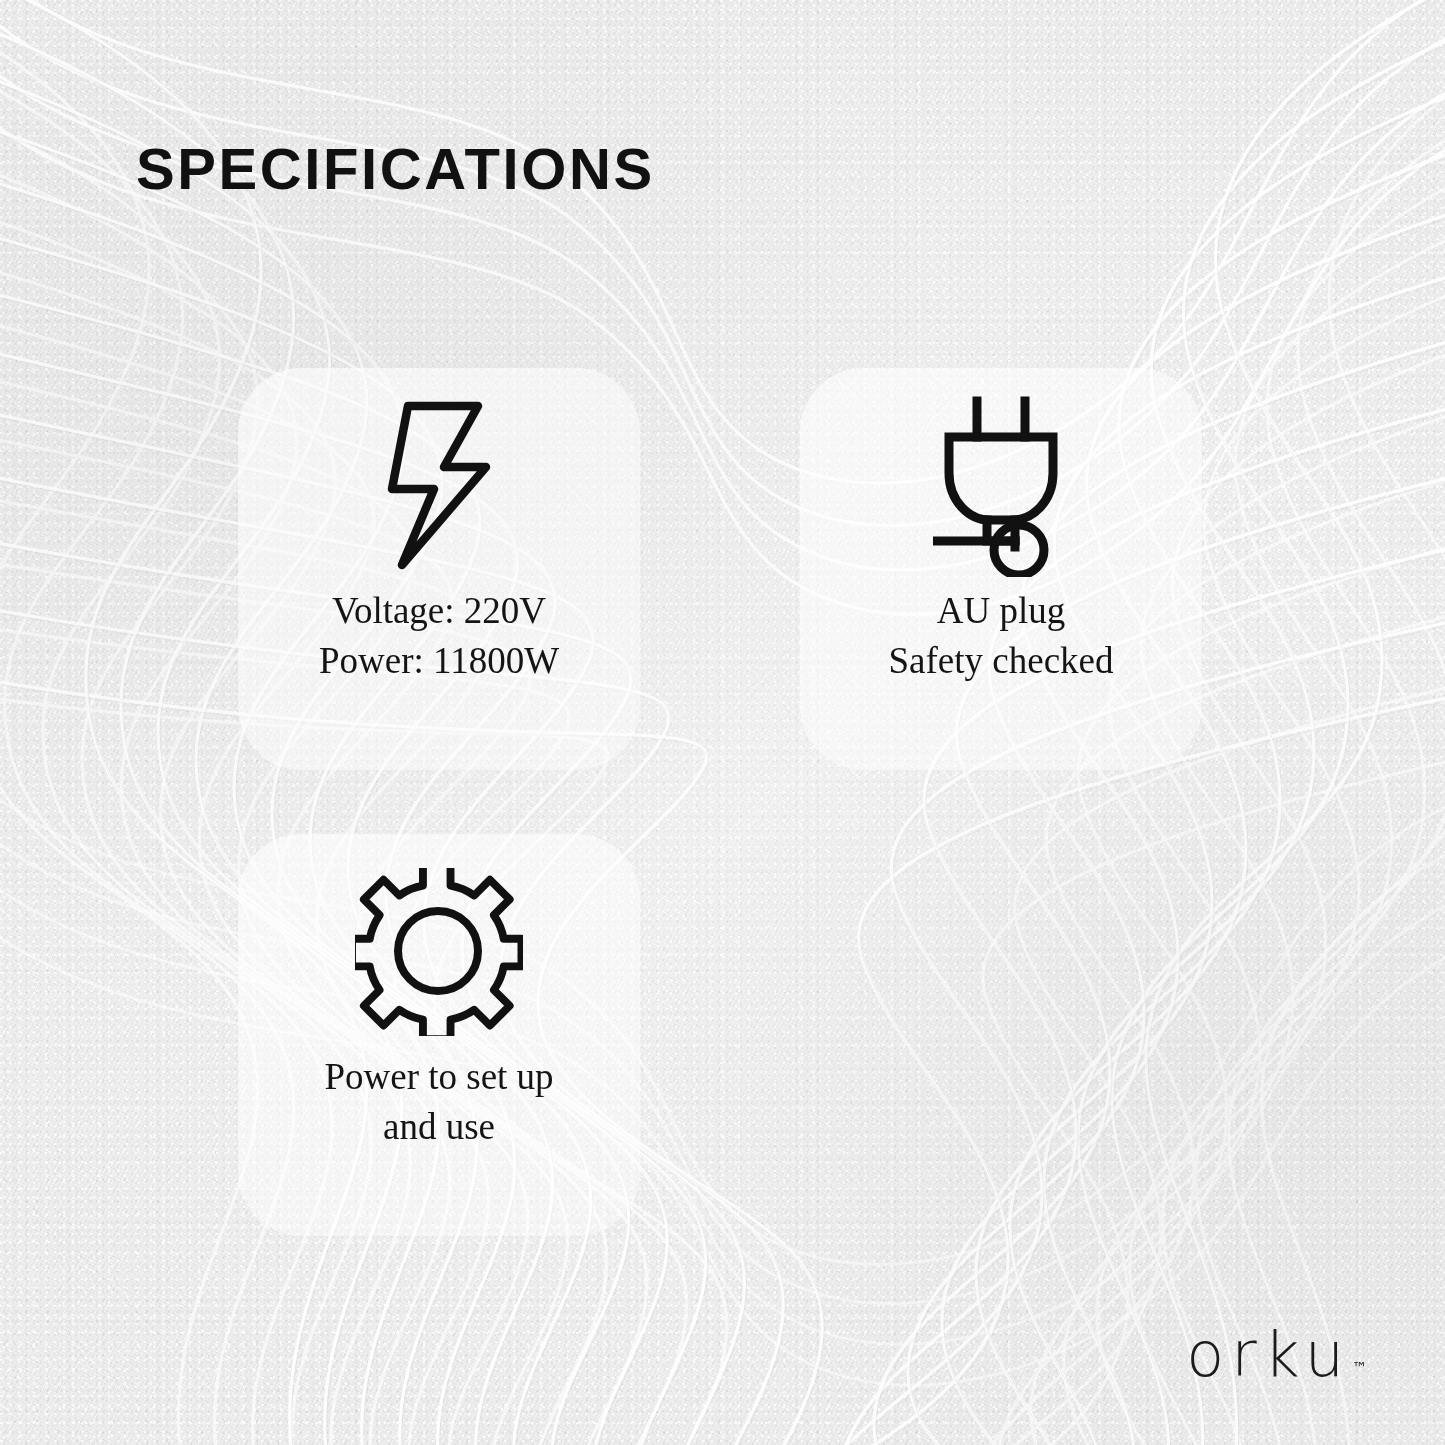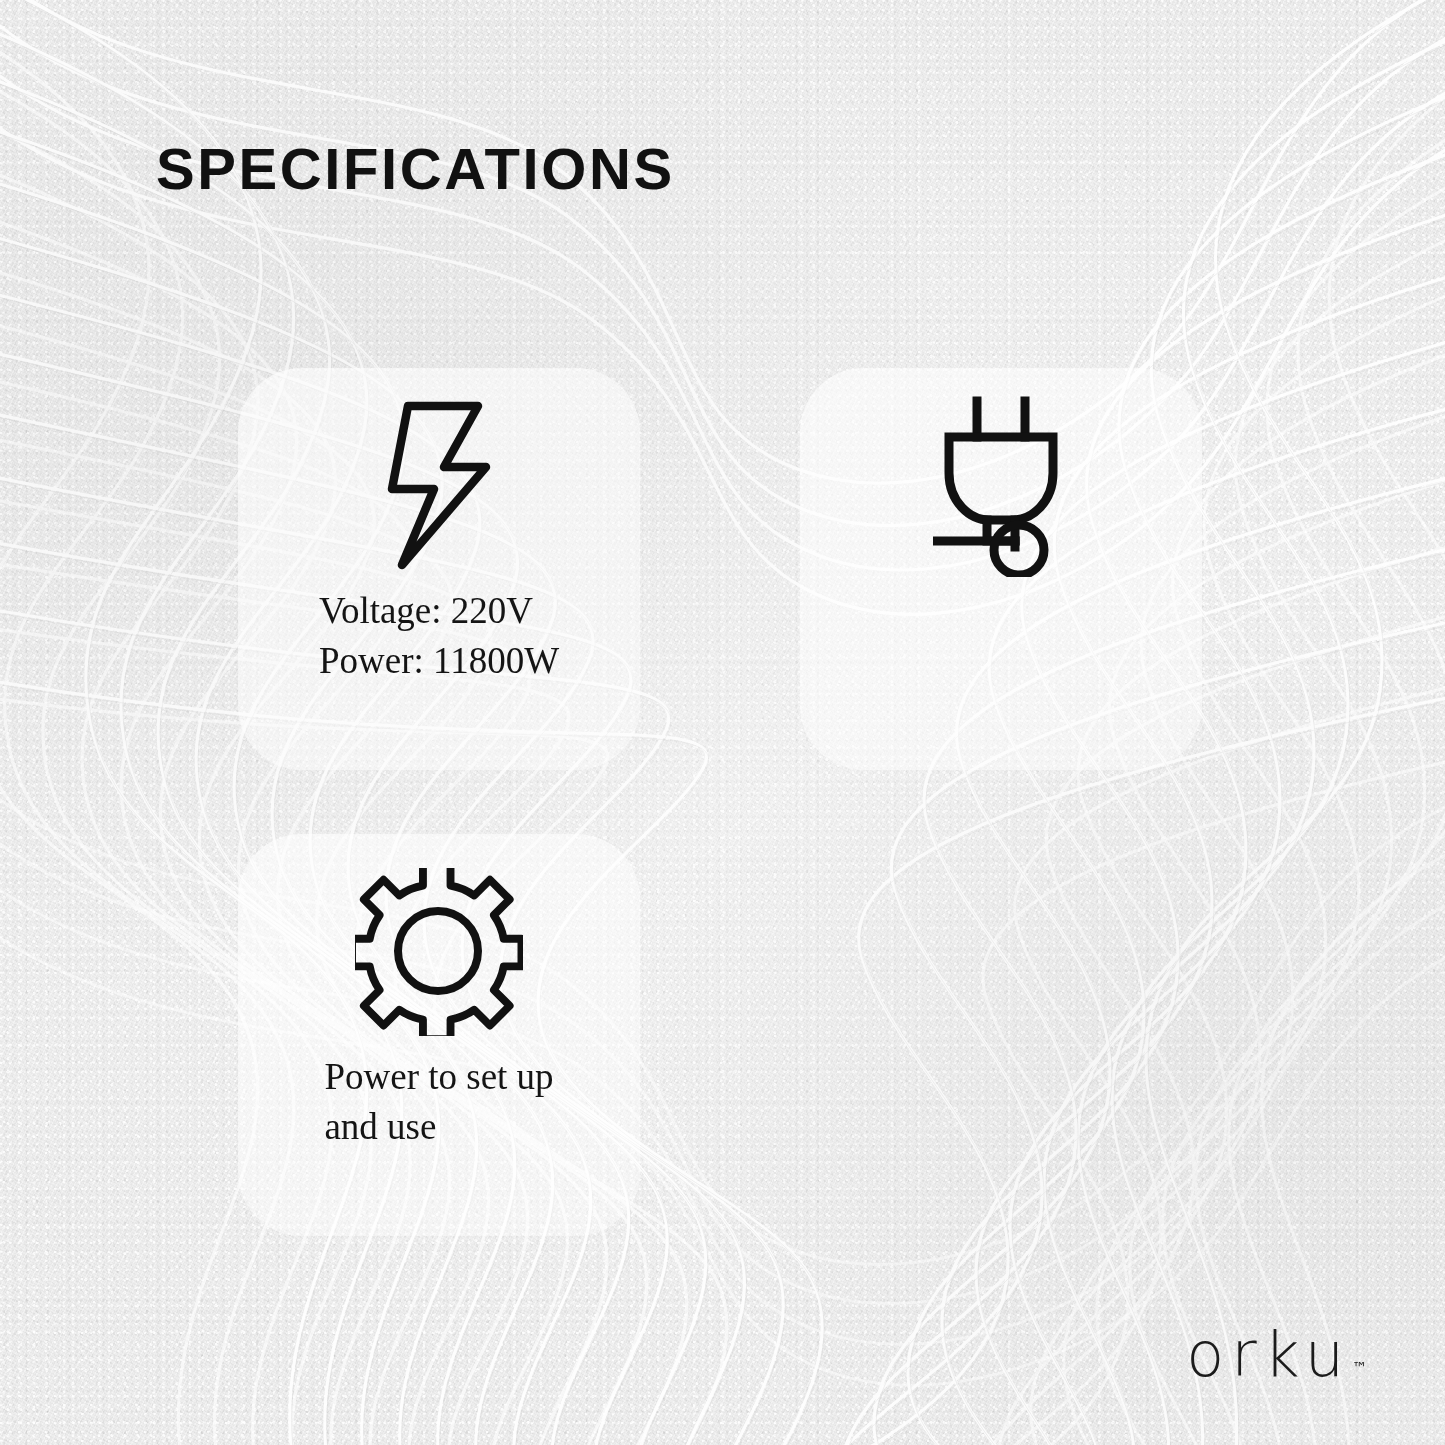--- a/index.html
+++ b/index.html
@@ -44,21 +44,21 @@
     background:
       radial-gradient(ellipse 70% 55% at 20% 30%, rgba(0,0,0,.035), transparent 70%),
       radial-gradient(ellipse 60% 50% at 85% 75%, rgba(0,0,0,.03), transparent 70%),
       radial-gradient(ellipse 90% 70% at 50% 50%, rgba(255,255,255,.30), transparent 75%);
   }
   #bg-contours { position:absolute; inset:0; }
 
   
   #page-title {
     position:absolute;
-    left:156px; top:140px;
+    left:136px; top:140px;
     font-size:58px;
     font-weight:bold;
     letter-spacing:2.6px;
     color:#111111;
     line-height:1;
     white-space:nowrap;
   }
 
   
   #card-grid {
@@ -92,21 +92,21 @@
     justify-content:center;
     margin-top:18px;
   }
   .card-icon svg { display:block; }
 
   .card-caption {
     font-family:"Liberation Serif", serif;
     font-size:37px;
     line-height:1.34;
     color:#141414;
-    text-align:left;
+    text-align:center;
     white-space:pre-line;
     padding:0 14px;
   }
 
   
   #brand-logo {
     position:absolute;
     right:78px; bottom:62px;
     display:flex;
     align-items:flex-end;
@@ -222,20 +222,22 @@
 
           <path d="M16 42 H120 V78 C120 107 99 125 80 125 H56 C37 125 16 107 16 78 Z"></path>
 
           <path d="M54 125 V146 H82 V125"></path>
 
           <path d="M4 146 H82"></path>
           <path d="M82 146 V152"></path>
           <circle cx="86" cy="155" r="25"></circle>
         </svg>
       </div>
+      <div class="card-caption">AU plug
+Safety checked</div>
     </div>
 
     <div class="spec-card">
       <div class="card-icon">
         <svg width="168" height="168" viewBox="0 0 168 168" fill="none" stroke="#111111" stroke-width="8" stroke-linejoin="round" stroke-linecap="round">
           <path d="M70 4 H98 V26 A60 60 0 0 1 122 36 L138 20 L158 40 L142 56
                    A60 60 0 0 1 152 80 H170 V108 H152
                    A60 60 0 0 1 142 132 L158 148 L138 168 L122 152
                    A60 60 0 0 1 98 162 V182 H70 V162
                    A60 60 0 0 1 46 152 L30 168 L10 148 L26 132

